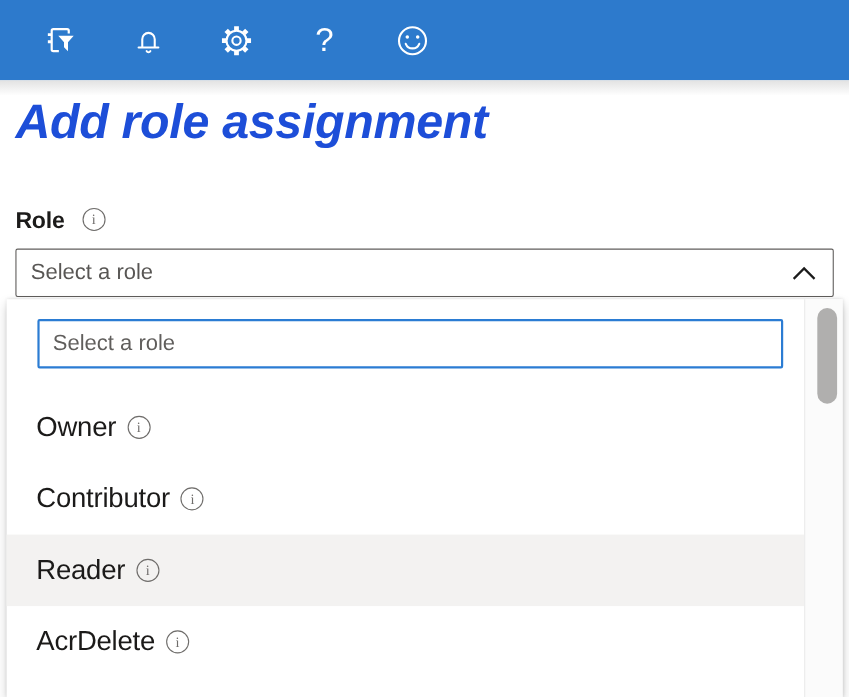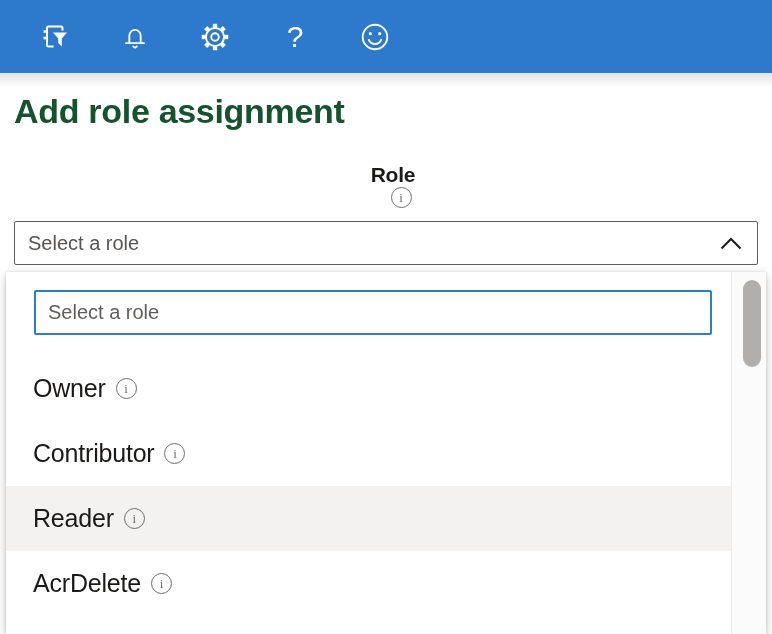--- a/index.html
+++ b/index.html
@@ -24,25 +24,26 @@
   .q-glyph{ font-size:30px; font-weight:400; color:#fff; line-height:1; }
 
   .top-shadow{
     height:14px;
     background:linear-gradient(#e2e2e2, #ffffff);
   }
 
   
   .page-title{
     margin:4px 0 0 14px;
-    font-size:34px; line-height:40px; font-weight:700; color:#14532d;
+    font-size:44px; line-height:40px; font-weight:700; color:#1d4ed8;
     letter-spacing:-0.3px;
+    font-style:italic;
   }
   .role-row{
-    margin:32px 0 0 14px; display:flex; align-items:center;flex-direction:column;
+    margin:58px 0 0 14px; display:flex; align-items:flex-start;
   }
   .role-label{ font-size:21px; font-weight:700; color:#1c1b1a; letter-spacing:-0.2px;}
   .info-icon{
     display:inline-flex; align-items:center; justify-content:center;
     width:21px; height:21px; border:1.5px solid #6f6d6b; border-radius:50%;
     color:#6f6d6b; flex:0 0 auto; cursor:pointer; background:transparent;
   }
   .info-icon::before{ content:"i"; font-size:13px; line-height:1; font-family:"Liberation Serif",serif; }
   .role-row .info-icon{ margin-left:16px; }
 

